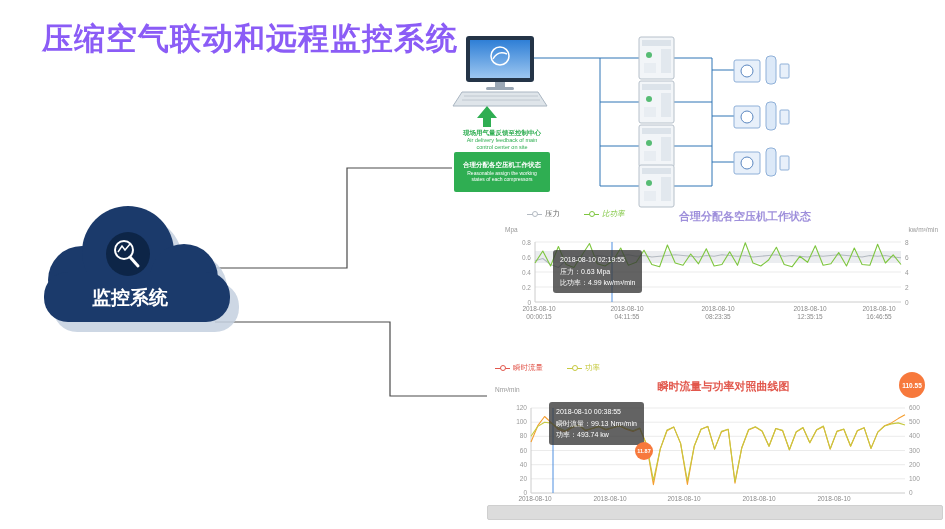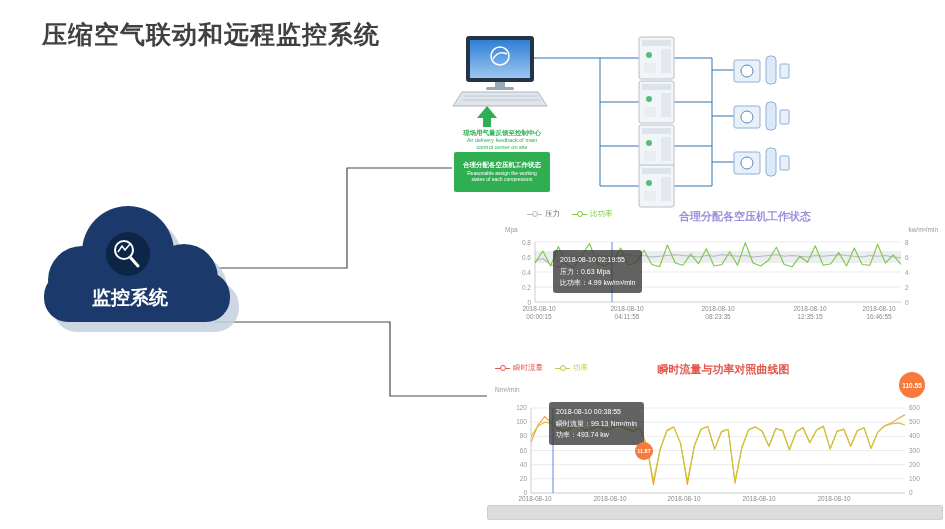--- a/index.html
+++ b/index.html
@@ -3,41 +3,41 @@
 <meta charset="utf-8">
 <style>
   html,body{margin:0;padding:0;}
   body{
     width:945px;height:529px;position:relative;overflow:hidden;
     background:#ffffff;
     font-family:"Liberation Sans","DejaVu Sans",sans-serif;
   }
   .abs{position:absolute;}
   #page-title{
-    left:42px;top:18px;font-size:25px;font-weight:bold;
-    color:#404040;letter-spacing:1px;z-index:2;
+    left:42px;top:18px;font-size:31px;font-weight:bold;
+    color:#8b5cf6;letter-spacing:1px;z-index:2;
   }
   #connectors{left:0;top:0;z-index:1;}
   #cloud-box{left:16px;top:192px;width:240px;height:160px;z-index:2;}
   #cloud-box text{font-family:"Liberation Sans","DejaVu Sans",sans-serif;}
   #topo{left:450px;top:28px;width:392px;height:184px;z-index:2;}
   #topo-note{left:0;top:101px;width:104px;text-align:center;line-height:1.25;}
   #topo-note .cn{font-size:6.5px;font-weight:bold;}
   #topo-note .en{font-size:5.5px;}
   #assign-box{
     left:4px;top:124px;width:96px;height:40px;border-radius:2px;
     color:#fff;display:flex;flex-direction:column;align-items:center;justify-content:center;
     text-align:center;line-height:1.3;
   }
   #assign-box .cn{font-size:6.5px;font-weight:bold;}
   #assign-box .en{font-size:5px;}
   .chart-panel{z-index:2;background:#fff;}
   #chart1{left:497px;top:208px;width:443px;height:132px;}
   #chart2{left:487px;top:358px;width:455px;height:148px;}
-  .legend{display:flex;gap:12px;font-size:7.5px;color:#666;align-items:center;}
+  .legend{display:flex;gap:24px;font-size:7.5px;color:#666;align-items:center;}
   .lg-marker{
     display:inline-block;width:15px;height:0;border-top:1.5px solid var(--c,#999);
     position:relative;margin-right:3px;vertical-align:middle;
   }
   .lg-marker::after{
     content:"";position:absolute;left:5px;top:-3.5px;width:4px;height:4px;
     border-radius:50%;background:#fff;border:1px solid var(--c,#999);
   }
   .ct-title{font-size:11px;font-weight:bold;transform:translateX(-50%);white-space:nowrap;}
   .axis-unit{font-size:6.5px;color:#999;white-space:nowrap;}
@@ -182,21 +182,21 @@
     <div class="en">states of each compressors</div>
   </div>
 </div>
 
 <div class="abs chart-panel" id="chart1">
   <div class="abs legend" style="left:30px;top:1px;">
     <span>
       <span class="lg-marker" style="--c: #b3bac2;"></span><span>压力</span>
     </span>
     <span>
-      <span class="lg-marker" style="--c: #7ec63f;"></span><span style="color: rgb(126, 198, 63);">比功率</span>
+      <span class="lg-marker" style="--c: #7ec63f;"></span><span style="color: rgb(126, 198, 63); font-style: italic;">比功率</span>
     </span>
   </div>
   <div class="abs ct-title" style="left: 56%; top: 1px; color: rgb(158, 143, 219);">合理分配各空压机工作状态</div>
   <div class="abs axis-unit" style="left:8px;top:18px;">Mpa</div>
   <div class="abs axis-unit" style="right:2px;top:18px;">kw/m³/min</div>
 
   <svg class="abs" id="c1-plot" style="left:14px;top:30px;" width="432" height="80">
     <rect x="24" y="13" width="366" height="12" fill="#e2e6ea" opacity="0.7"></rect>
     <g stroke="#ebebeb">
       <line x1="24" x2="390" y1="4" y2="4"></line>
@@ -255,21 +255,21 @@
 
 <div class="abs chart-panel" id="chart2">
   <div class="abs legend" style="left:8px;top:5px;">
     <span>
       <span class="lg-marker" style="--c: #e2574c;"></span><span style="color: rgb(226, 87, 76);">瞬时流量</span>
     </span>
     <span>
       <span class="lg-marker" style="--c: #c6c93f;"></span><span style="color: rgb(198, 201, 63); font-family: Liberation Mono, monospace;">功率</span>
     </span>
   </div>
-  <div class="abs ct-title" style="left: 52%; top: 4px; color: rgb(226, 87, 76);">瞬时流量与功率对照曲线图</div>
+  <div class="abs ct-title" style="left: 52%; top: 21px; color: rgb(226, 87, 76);">瞬时流量与功率对照曲线图</div>
   <div class="abs axis-unit" style="left:8px;top:28px;">Nm³/min</div>
 
   <svg class="abs" id="c2-plot" style="left:10px;top:38px;" width="435" height="100">
     <g stroke="#ebebeb">
       <line x1="34" x2="408" y1="12" y2="12"></line>
         <line x1="34" x2="408" y1="26.2" y2="26.2"></line>
       <line x1="34" x2="408" y1="40.3" y2="40.3"></line>
         <line x1="34" x2="408" y1="54.5" y2="54.5"></line>
       <line x1="34" x2="408" y1="68.7" y2="68.7"></line>
         <line x1="34" x2="408" y1="82.8" y2="82.8"></line>

